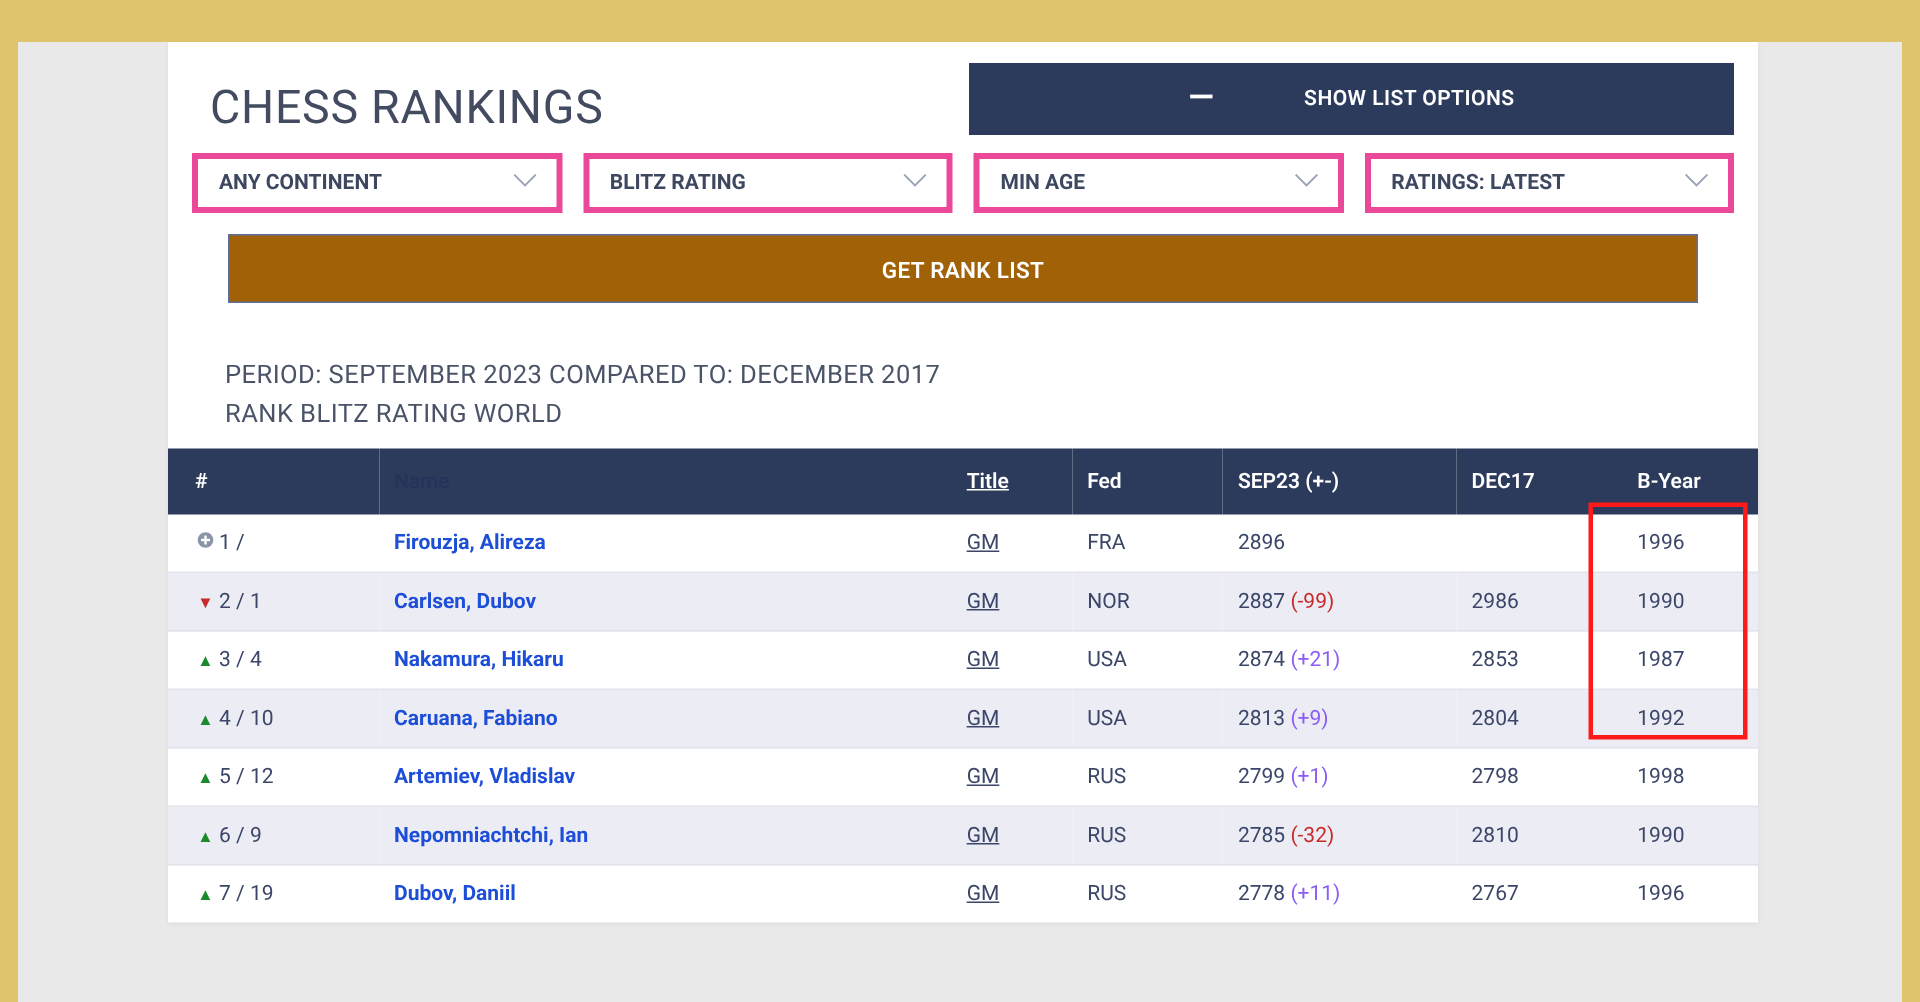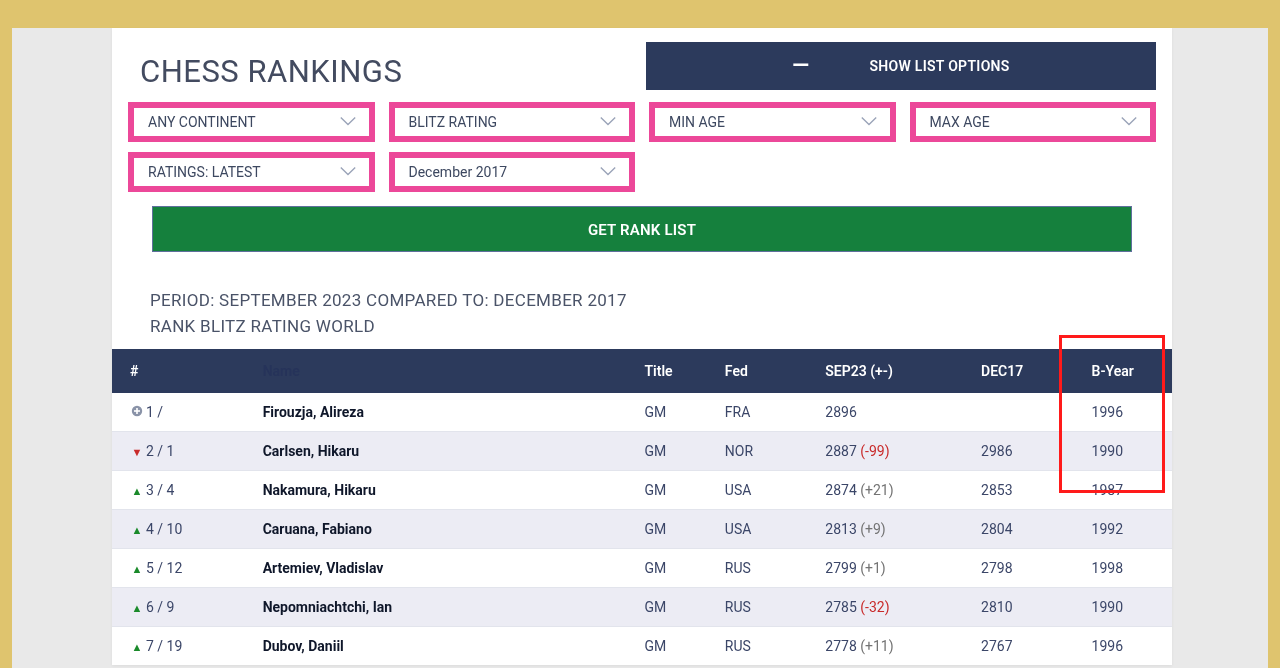--- a/index.html
+++ b/index.html
@@ -53,32 +53,33 @@
     font-weight: 700;
     line-height: 1;
   }
   .filters {
     display: grid;
     grid-template-columns: repeat(4, 1fr);
     gap: 10px 14px;
     padding: 4px 16px 12px 16px;
   }
   .sel {
-    border: 6px solid #ec4899;
+    border: 4px solid #ec4899;
     height: 40px;
     display: flex;
     align-items: center;
     justify-content: space-between;
     padding: 0 12px 0 14px;
     font-size: 14px;
     color: #3d4860;
+    font-weight: bold;
   }
   .chev-outline svg { width: 18px; height: 14px; }
   .getrank {
-    background: #15803d;
+    background: #a16207;
     color: #fff;
     text-align: center;
     height: 46px;
     line-height: 46px;
     font-size: 15px;
     font-weight: 600;
     letter-spacing: 0.2px;
     margin: 2px 40px 18px 40px;
     border: 1px solid #5f6f9c;
   }
@@ -105,27 +106,27 @@
     font-size: 14px;
   }
   .tbl tbody tr:nth-child(even) { background: #ececf4; }
   .tbl tbody td {
     padding: 11px 10px;
     border-bottom: 1px solid #e2e4ec;
     color: #3b4668;
   }
   .col-rank { width: 140px; padding-left: 18px !important; }
   .col-name { width: 380px; font-weight: 700; color: #26335a !important; }
-  .col-title { width: 80px; }
+  .col-title { width: 80px; text-decoration: underline; }
   .col-fed { width: 100px; }
   .col-sep { width: 155px; margin-top: 44px; }
   .col-dec { width: 110px; }
   .col-by { width: 90px; }
-  .bold-link { font-weight: 700; color: #0f172a; }
-  .delta-green { color: #737373; }
+  .bold-link { font-weight: 700; color: #1d4ed8; }
+  .delta-green { color: #8b5cf6; }
   .delta-red { color: #c92a2a; text-align: right; }
   .rank-icon { display: inline-block; width: 14px; text-align: center; margin-right: 2px; color: #6b7594; }
   .rank-icon.up { color: #1a8a2a; font-size: 11px; }
   .rank-icon.down { color: #c92a2a; font-size: 11px; }
   .rank-icon.plus {
     color: #8a93a8;
     font-size: 12px;
   }
   .redbox {
     position: absolute;
@@ -165,33 +166,21 @@
               <polyline points="2,2 10,10 18,2" fill="none" stroke="#9aa3b8" stroke-width="1.5"></polyline>
             </svg></span>
       </div>
       <div class="sel">
         <span>MIN AGE</span>
         <span class="chev-outline"><svg viewBox="0 0 20 12">
               <polyline points="2,2 10,10 18,2" fill="none" stroke="#9aa3b8" stroke-width="1.5"></polyline>
             </svg></span>
       </div>
       <div class="sel">
-        <span>MAX AGE</span>
-        <span class="chev-outline"><svg viewBox="0 0 20 12">
-              <polyline points="2,2 10,10 18,2" fill="none" stroke="#9aa3b8" stroke-width="1.5"></polyline>
-            </svg></span>
-      </div>
-      <div class="sel">
         <span>RATINGS: LATEST</span>
-        <span class="chev-outline"><svg viewBox="0 0 20 12">
-              <polyline points="2,2 10,10 18,2" fill="none" stroke="#9aa3b8" stroke-width="1.5"></polyline>
-            </svg></span>
-      </div>
-      <div class="sel">
-        <span>December 2017</span>
         <span class="chev-outline"><svg viewBox="0 0 20 12">
               <polyline points="2,2 10,10 18,2" fill="none" stroke="#9aa3b8" stroke-width="1.5"></polyline>
             </svg></span>
       </div>
     </div>
 
     <div class="getrank">GET RANK LIST</div>
 
     <div class="period">
       <div>PERIOD: SEPTEMBER 2023 COMPARED TO: DECEMBER 2017</div>
@@ -219,21 +208,21 @@
                 </svg></span><span>1 /</span></td>
             <td class="col-name"><span class="bold-link">Firouzja, Alireza</span></td>
             <td class="col-title">GM</td>
             <td class="col-fed">FRA</td>
             <td class="col-sep">2896</td>
             <td class="col-dec"></td>
             <td class="col-by">1996</td>
           </tr>
           <tr>
             <td class="col-rank"><span class="rank-icon down">▼</span><span>2 / 1</span></td>
-            <td class="col-name"><span class="bold-link">Carlsen, Hikaru</span></td>
+            <td class="col-name"><span class="bold-link">Carlsen, Dubov</span></td>
             <td class="col-title">GM</td>
             <td class="col-fed">NOR</td>
             <td class="col-sep">2887 <span class="delta-red">(-99)</span></td>
             <td class="col-dec">2986</td>
             <td class="col-by">1990</td>
           </tr>
           <tr>
             <td class="col-rank"><span class="rank-icon up">▲</span><span>3 / 4</span></td>
             <td class="col-name"><span class="bold-link">Nakamura, Hikaru</span></td>
             <td class="col-title">GM</td>

